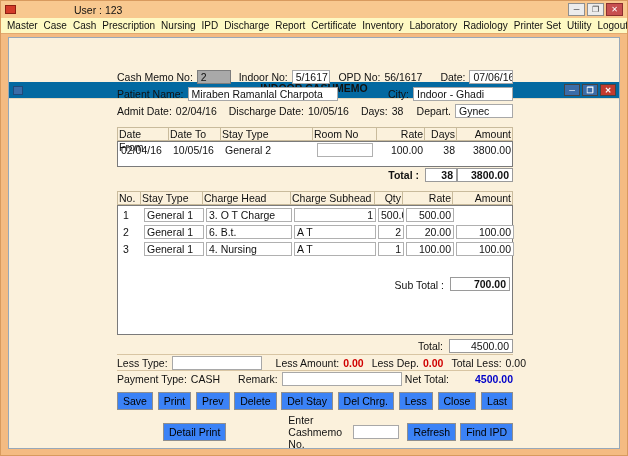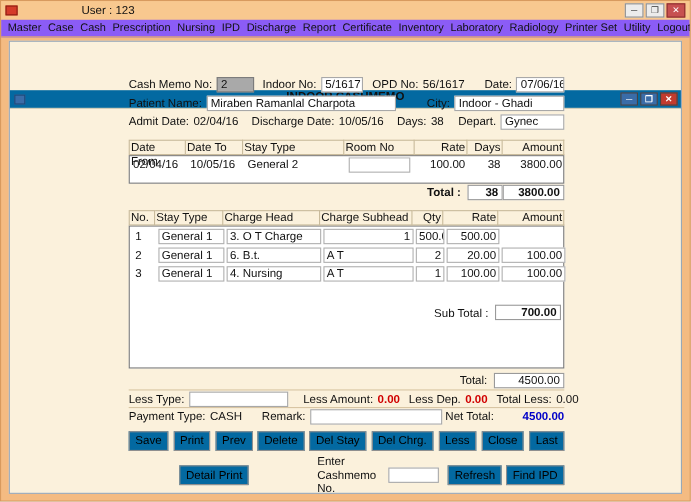--- a/index.html
+++ b/index.html
@@ -13,21 +13,21 @@
   .titlebar { height:17px; background:#f8c88f; display:flex; align-items:center; padding:0 4px; }
   .app-icon { width:11px; height:9px; background:#d43b2a; border:1px solid #8d1f13; flex:0 0 auto; }
   .tb-title { margin-left:110px; white-space:nowrap; }
   .tb-user  { margin-left:58px; white-space:nowrap; }
   .win-controls { margin-left:auto; display:flex; gap:2px; }
   .win-btn { width:17px; height:13px; border:1px solid #8f8f8f; background:#ececec;
              font-size:8px; line-height:11px; text-align:center; color:#333; cursor:default; }
   .win-btn.win-close { background:#c75050; color:#fff; border-color:#8d2f2f; }
 
   
-  .menubar { height:16px; background:#8b5cf6; border-bottom:1px solid #e2a96f;
+  .menubar { height:16px; background:#fef9c3; border-bottom:1px solid #e2a96f;
              display:flex; align-items:center; padding:0 6px; gap:6px; font-size:10px; white-space:nowrap; }
   .menu-item { cursor:default; }
 
   
   .inner-window { position:absolute; left:7px; top:36px; width:612px; height:412px;
                   background:#fbf1dc; border:1px solid #98a8b8; }
   .inner-titlebar { height:17px; background:#0369a1; border-bottom:1px solid #e6d9bd;
                     display:flex; justify-content:center;
                     font-weight:bold; position:relative;margin-top:44px; }
   .form-icon { position:absolute; left:4px; top:4px; width:10px; height:9px;
@@ -41,21 +41,21 @@
   
   .form-area { position:absolute; left:108px; top:17px; width:396px; padding-top:13px; }
   .frow { display:flex; align-items:center; height:17px; white-space:nowrap; }
   .lbl { margin-right:4px; }
   .sp8 { margin-left:8px; } .sp14 { margin-left:14px; }
   .field { display:inline-block; height:14px; line-height:13px; background:#fff;
            border:1px solid #a8a8a8; padding:0 3px; overflow:hidden; }
   input.field { font:inherit; font-size:10.5px; }
   .field.gray { background:#a9a9a9; border-color:#7c7c7c; }
   .w40{width:40px} .w46{width:46px} .w52{width:52px} .w58{width:58px}
-  .w90{width:90px} .w100{width:100px} .w120{width:120px} .w150{width:172px}
+  .w90{width:90px} .w100{width:100px} .w120{width:120px} .w150{width:150px}
   .plain { margin-right:4px; }
 
   
   .stay-grid   { display:grid; grid-template-columns:52px 52px 92px 64px 48px 32px 56px; }
   .charge-grid { display:grid; grid-template-columns:24px 62px 88px 84px 28px 50px 60px; }
   .th { border:1px solid #c9bb9c; border-left:none; padding:0 1px; height:14px; line-height:13px; }
   .th:first-child { border-left:1px solid #c9bb9c; }
   .ra { text-align:right; }
   .tbody { background:#fff; border:1px solid #7a7a7a; }
   .stay-body { height:26px; padding-top:1px; }
@@ -73,21 +73,21 @@
   .sect { margin-top:8px; }
   .red  { color:#d00000; font-weight:bold; }
   .blue { color:#0000c8; font-weight:bold; }
   .hline { border-top:1px solid #d8c5a3; }
   .trow { display:flex; align-items:center; height:16px; white-space:nowrap; }
   .pushright { margin-left:auto; }
   .num60 { width:60px; text-align:right; }
 
   
   .btnrow1 { display:flex; justify-content:space-between; margin-top:6px; }
-  .btn { background:#0369a1; border:1px solid #8f8f8f; font:inherit; font-size:10.5px;
+  .btn { background:#3b82f6; border:1px solid #8f8f8f; font:inherit; font-size:10.5px;
          height:18px; padding:0 5px; cursor:default; white-space:nowrap; }
   .btnrow2 { display:flex; align-items:center; margin-top:4px; }
   .ml46{margin-left:46px} .ml62{margin-left:62px} .ml8{margin-left:8px} .ml4{margin-left:4px}
 </style>
 </head>
 <body>
 
 <div class="window">
 
   <div class="titlebar">

